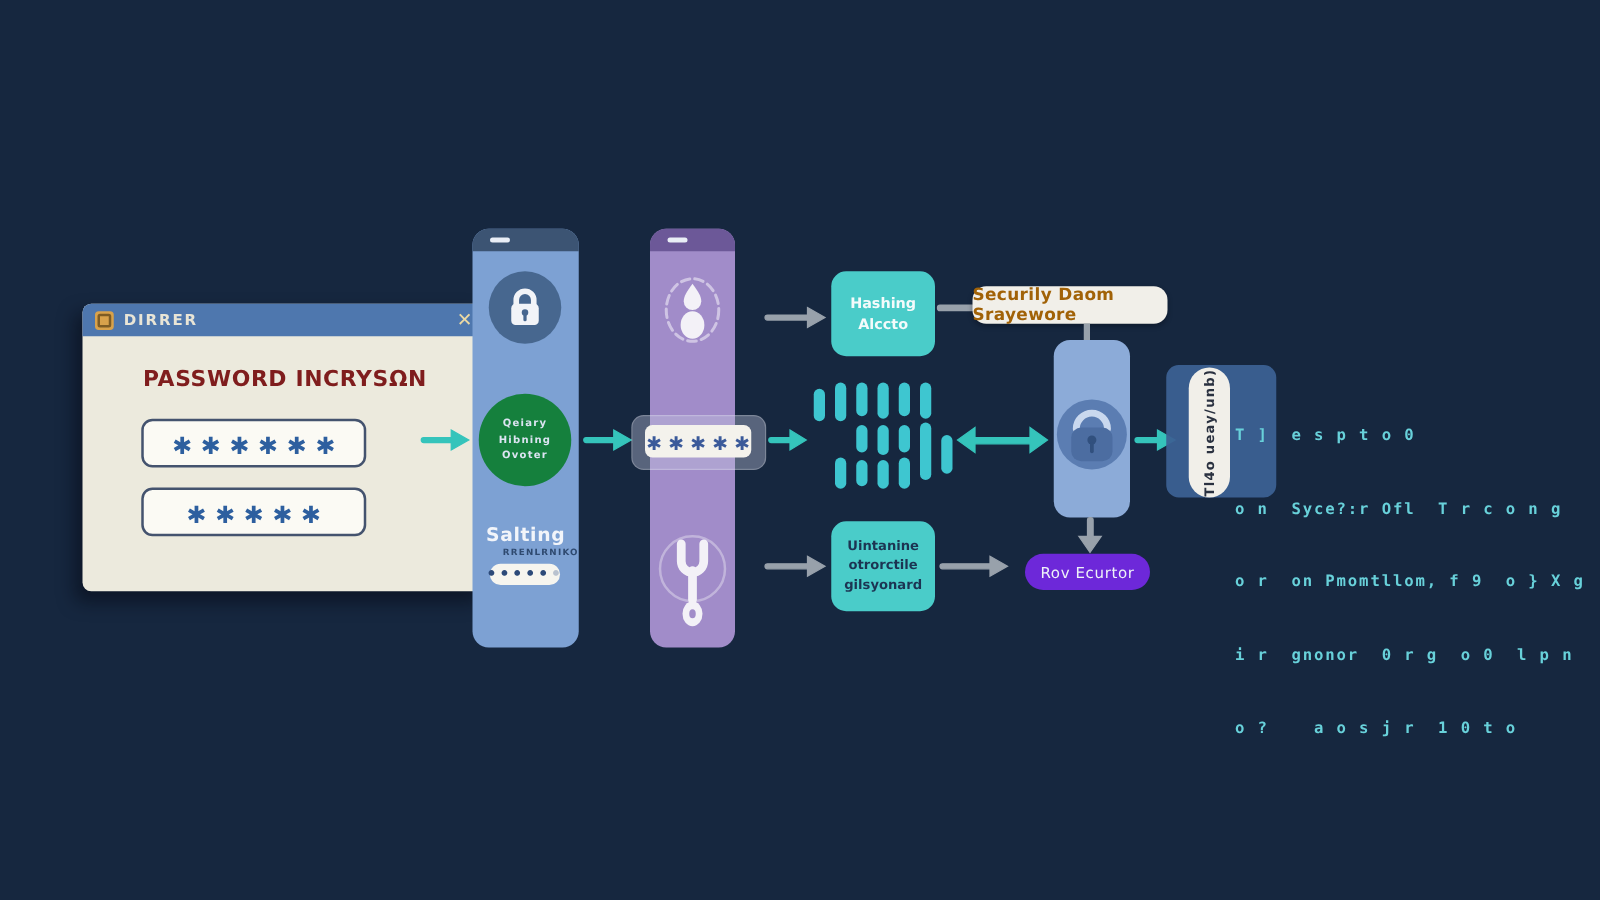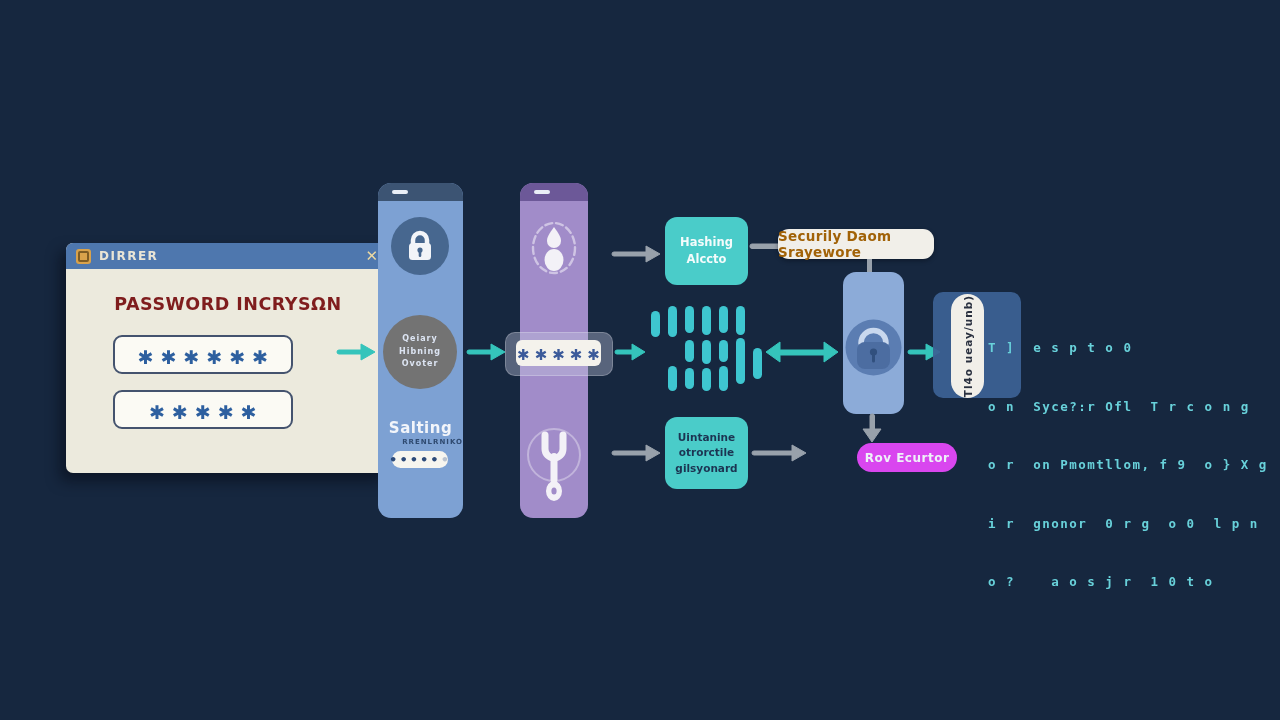--- a/index.html
+++ b/index.html
@@ -26,21 +26,21 @@
             font-family:"DejaVu Sans",sans-serif;line-height:1;padding-top:6px;}
 
   
   .panel{border-radius:13px;}
   .salt-panel{left:378px;top:183px;width:85px;height:335px;background:#7da1d3;}
   .panel-header{position:absolute;left:0;top:0;width:100%;height:18px;border-radius:13px 13px 0 0;}
   .salt-panel .panel-header{background:#3c5473;}
   .panel-dash{position:absolute;left:14px;top:7px;width:16px;height:4px;border-radius:2px;background:#e9eef6;}
   .circle1{position:absolute;left:13px;top:34px;width:58px;height:58px;border-radius:50%;background:#47678f;
            display:flex;align-items:center;justify-content:center;}
-  .circle2{position:absolute;left:5px;top:132px;width:74px;height:74px;border-radius:50%;background:#737373;
+  .circle2{position:absolute;left:5px;top:132px;width:74px;height:74px;border-radius:50%;background:#15803d;
            display:flex;flex-direction:column;align-items:center;justify-content:center;color:#dce4f2;
            font-size:8px;font-weight:bold;letter-spacing:1px;line-height:1.55;text-align:center;}
   .salting-label{position:absolute;left:0;top:236px;width:100%;text-align:center;color:#f2f5fa;
                  font-size:15px;font-weight:bold;letter-spacing:.5px;}
   .salting-sub{position:absolute;left:0;top:255px;width:100%;text-align:right;color:#2f4a70;
                font-size:7px;font-weight:bold;letter-spacing:1px;}
   .salt-pill{position:absolute;left:14px;top:268px;width:56px;height:17px;background:#f6f5ef;border-radius:9px;
              display:flex;align-items:center;justify-content:center;color:#2c4a79;font-size:13px;
              font-weight:bold;letter-spacing:2px;line-height:0;}
   .salt-pill .faint{color:#b9c2cf;}
@@ -64,23 +64,23 @@
   
   .matrix{left:645px;top:303px;width:125px;height:96px;}
   .matrix .pill{position:absolute;width:9px;border-radius:5px;background:#3ec6d0;}
 
   
   .sec-label{left:778px;top:229px;width:156px;height:30px;background:#f1efe9;border-radius:11px;
              box-shadow:0 2px 4px rgba(5,10,20,.4);display:flex;align-items:center;justify-content:center;
              color:#a16207;font-size:13.5px;font-weight:bold;letter-spacing:.3px;}
   .sec-connector{left:867px;top:259px;width:5px;height:14px;background:#98a1ab;}
   .lock-panel{left:843px;top:272px;width:61px;height:142px;background:#8cabd8;border-radius:13px;}
-  .row-badge{left:857px;top:443px;width:100px;height:29px;background:#d946ef;border-radius:15px;
+  .row-badge{left:820px;top:443px;width:100px;height:29px;background:#6d28d9;border-radius:15px;
              display:flex;align-items:center;justify-content:center;color:#eef2f8;
-             font-size:12px;font-weight:bold;letter-spacing:.5px;}
+             font-size:12px;font-weight:normal;letter-spacing:.5px;}
 
   
   .out-panel{left:933px;top:292px;width:88px;height:106px;background:rgba(60,97,148,.94);border-radius:10px;}
   .out-pill{left:951px;top:294px;width:33px;height:104px;background:#f1efe9;border-radius:17px;
             display:flex;align-items:center;justify-content:center;}
   .out-pill span{writing-mode:vertical-rl;transform:rotate(180deg);color:#2a3140;
                  font-size:10.5px;font-weight:bold;letter-spacing:1px;white-space:nowrap;}
   .hash-output{left:988px;top:299px;width:275px;color:#68d1da;
                font-family:"DejaVu Sans Mono",monospace;font-size:12.5px;font-weight:bold;
                letter-spacing:1.5px;line-height:19.5px;white-space:pre;}

